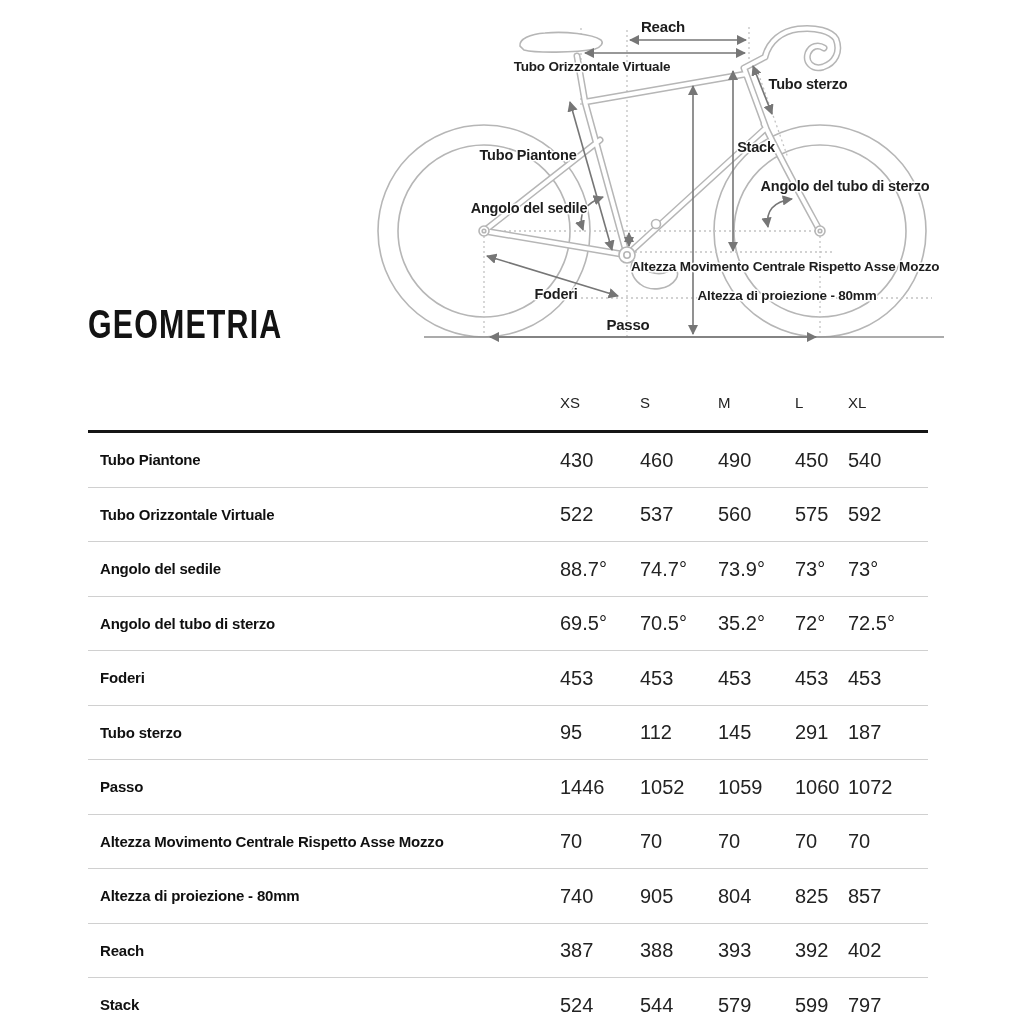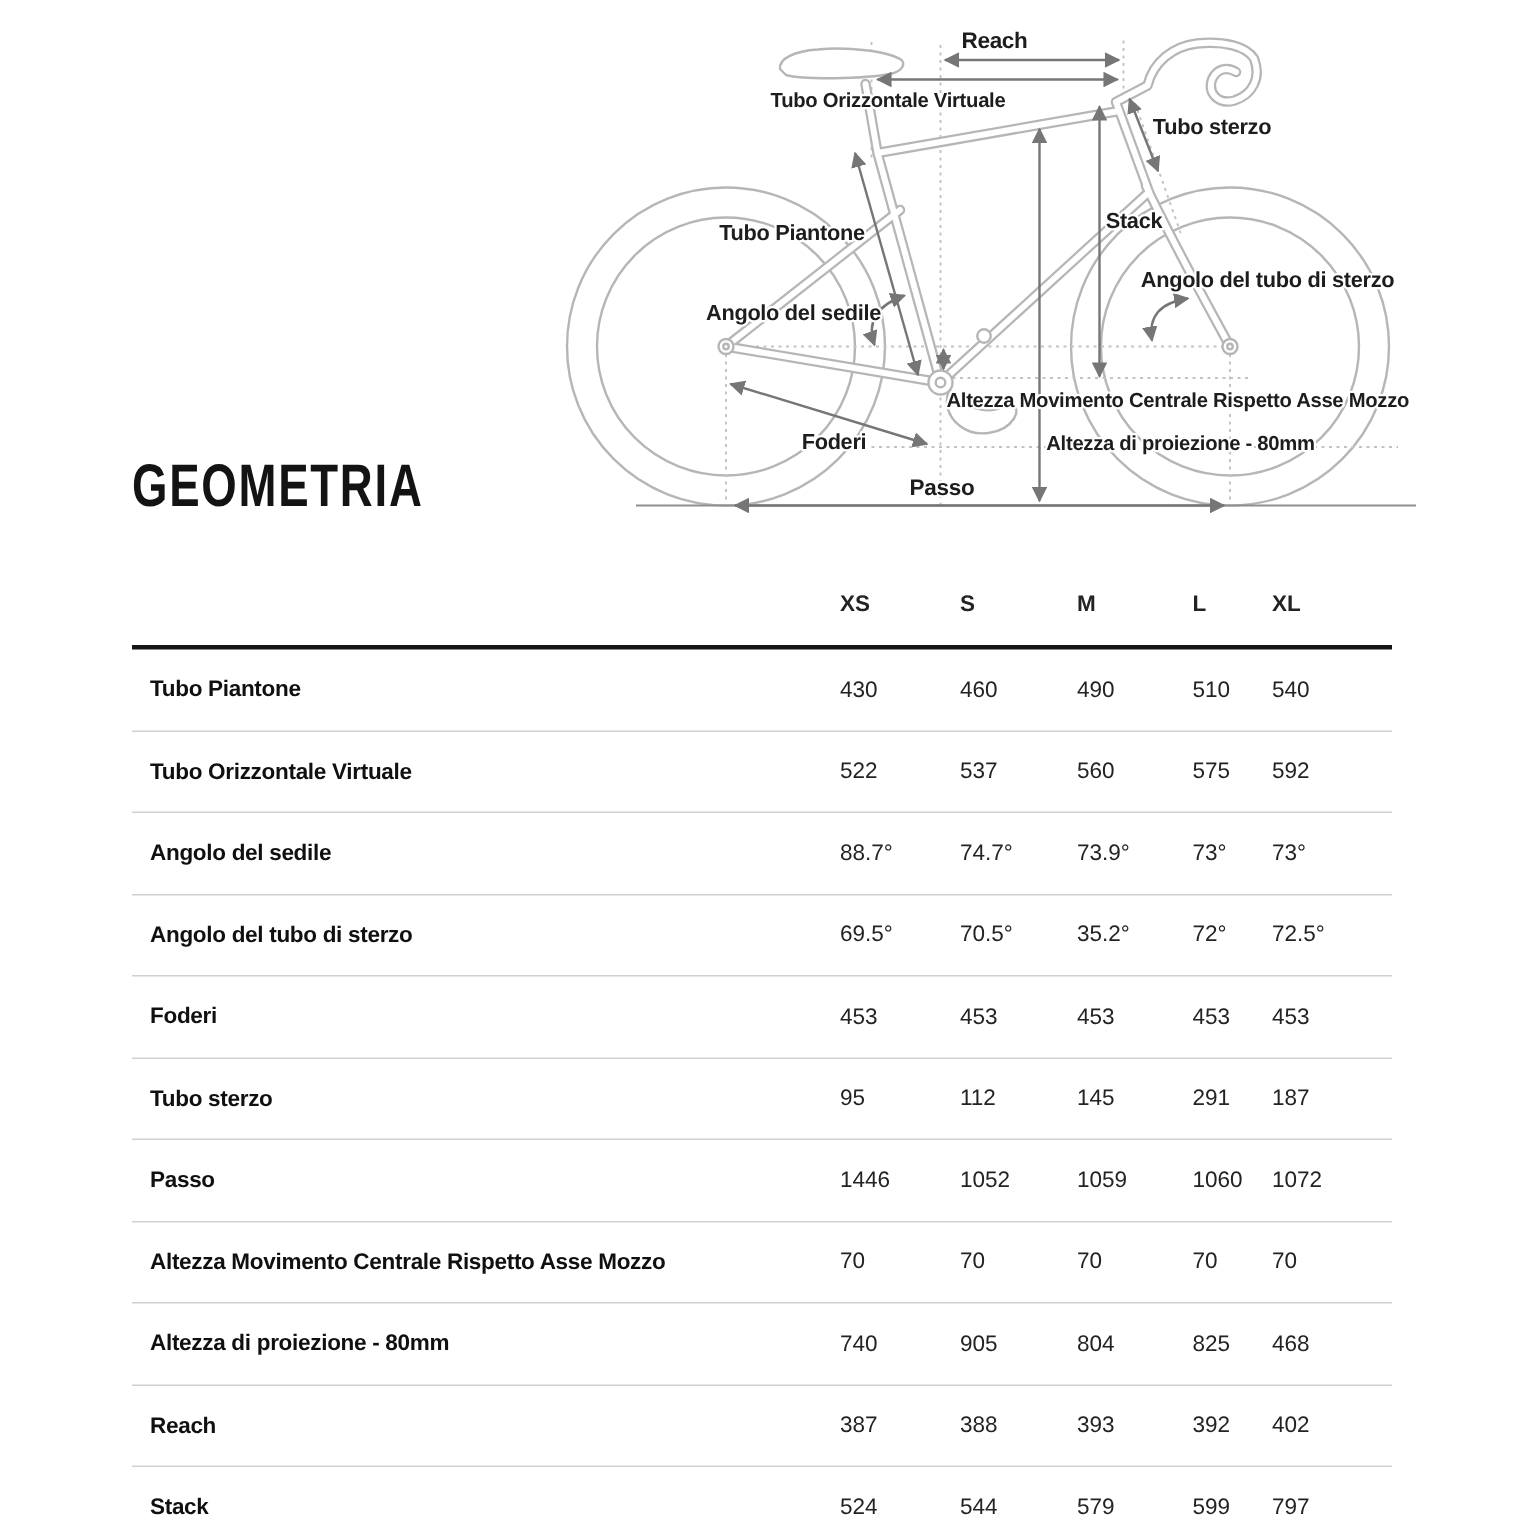--- a/index.html
+++ b/index.html
@@ -16,27 +16,27 @@
     paint-order:stroke;stroke:#ffffff;stroke-width:3px;stroke-linejoin:round;
   }
   
   #geo-title{
     position:absolute;left:88px;top:302px;
     font-size:40px;font-weight:bold;color:#131313;letter-spacing:1.5px;
     transform:scaleX(0.76);transform-origin:left center;white-space:nowrap;
   }
   
   #geo-table{position:absolute;left:88px;top:376px;width:840px;}
-  .thead{position:relative;height:54px;border-bottom:3px solid #151515;font-weight:bold;}
+  .thead{position:relative;height:54px;border-bottom:3px solid #151515;}
   .thead .tval{position:absolute;top:18px;font-size:15px;color:#232323;}
   .trow{position:relative;height:53.5px;border-bottom:1px solid #d0d0d0;display:flex;align-items:center;}
   .trow .tlabel{
     padding-left:12px;font-size:15px;font-weight:bold;color:#101010;letter-spacing:-0.2px;
   }
-  .trow .tval{position:absolute;top:50%;transform:translateY(-50%);font-size:15px;color:#232323;}
+  .trow .tval{position:absolute;top:50%;transform:translateY(-50%);font-size:20px;color:#232323;}
   .c0{left:472px}.c1{left:552px}.c2{left:630px}.c3{left:707px}.c4{left:760px}
 </style>
 </head>
 <body>
 
 <svg id="diagram" width="1024" height="360" viewBox="0 0 1024 360">
   <defs>
     <marker id="ah" viewBox="0 0 10 10" refX="9" refY="5" markerWidth="6.5" markerHeight="6.5" orient="auto-start-reverse">
       <path d="M0,0 L10,5 L0,10 z" fill="#767676"></path>
     </marker>
@@ -129,21 +129,21 @@
     <span class="tval c2">M</span>
     <span class="tval c3">L</span>
     <span class="tval c4">XL</span>
   </div>
 
   <div class="trow">
     <span class="tlabel">Tubo Piantone</span>
     <span class="tval c0">430</span>
     <span class="tval c1">460</span>
     <span class="tval c2">490</span>
-    <span class="tval c3">510</span>
+    <span class="tval c3">450</span>
     <span class="tval c4">540</span>
   </div>
   <div class="trow">
     <span class="tlabel">Tubo Orizzontale Virtuale</span>
     <span class="tval c0">522</span>
     <span class="tval c1">537</span>
     <span class="tval c2">560</span>
     <span class="tval c3">575</span>
     <span class="tval c4">592</span>
   </div>
@@ -194,21 +194,21 @@
     <span class="tval c2">70</span>
     <span class="tval c3">70</span>
     <span class="tval c4">70</span>
   </div>
   <div class="trow">
     <span class="tlabel">Altezza di proiezione - 80mm</span>
     <span class="tval c0">740</span>
     <span class="tval c1">905</span>
     <span class="tval c2">804</span>
     <span class="tval c3">825</span>
-    <span class="tval c4">468</span>
+    <span class="tval c4">857</span>
   </div>
   <div class="trow">
     <span class="tlabel">Reach</span>
     <span class="tval c0">387</span>
     <span class="tval c1">388</span>
     <span class="tval c2">393</span>
     <span class="tval c3">392</span>
     <span class="tval c4">402</span>
   </div>
   <div class="trow">

